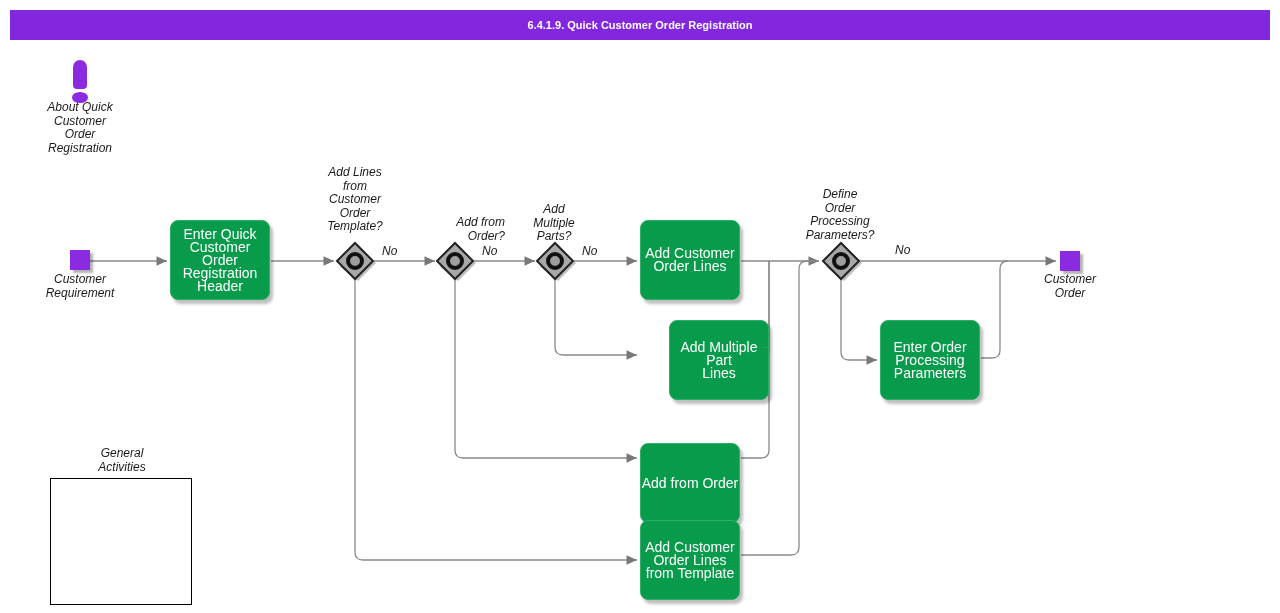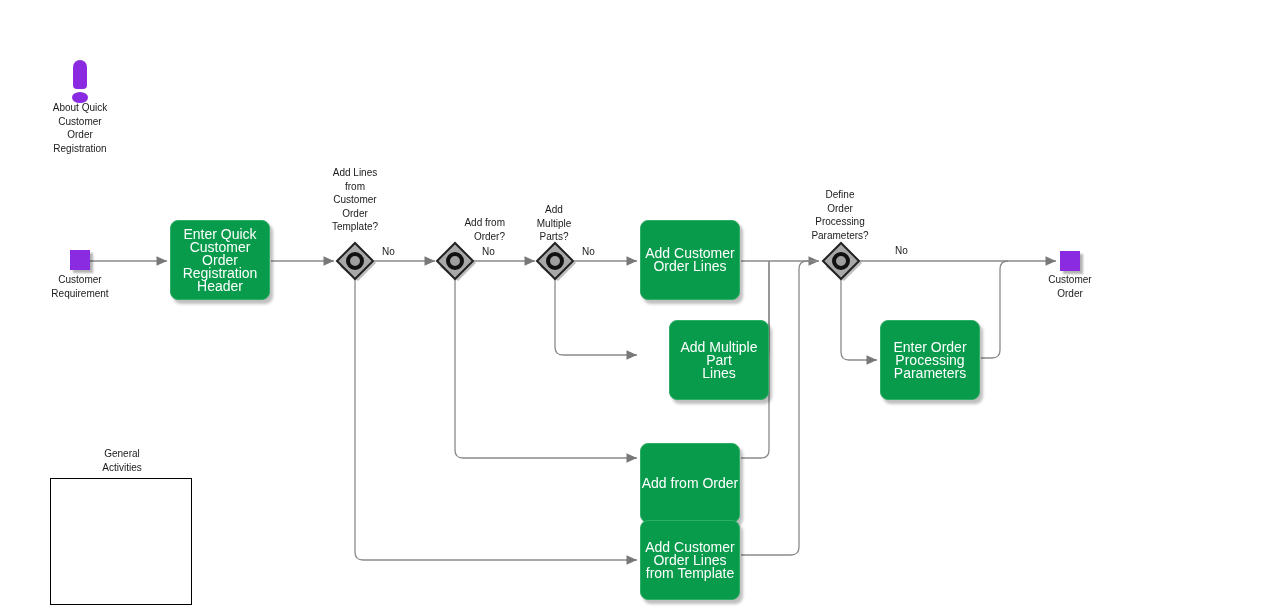--- a/index.html
+++ b/index.html
@@ -2,36 +2,37 @@
 <html><head>
 <meta charset="utf-8">
 <style>
   html,body{margin:0;padding:0;background:#fff;}
   .canvas{position:relative;width:1280px;height:613px;background:#fff;overflow:hidden;
           font-family:"Liberation Sans","DejaVu Sans",sans-serif;}
   .abs{position:absolute;}
   .titlebar{left:10px;top:10px;width:1260px;height:30px;background:#8327DF;color:#fff;
             font-size:11px;font-weight:bold;text-align:center;line-height:30px;}
   .wires{left:0;top:0;width:1280px;height:613px;pointer-events:none;}
-  .lbl{color:#1a1a1a;font-size:10px;line-height:13.5px;text-align:center;white-space:pre-line;}
+  .lbl{color:#1a1a1a;font-size:12px;line-height:13.5px;text-align:center;white-space:pre-line;font-style:italic;}
   .activity{background:#089B4B;border:1px solid #2fae67;border-radius:8px;
             box-shadow:3px 4px 3px rgba(0,0,0,0.25);color:#fff;font-size:14px;line-height:13px;
             text-align:center;white-space:pre-line;display:flex;align-items:center;justify-content:center;
             width:100px;height:80px;box-sizing:border-box;cursor:pointer;}
   .sq{width:20px;height:20px;background:#8A2BE2;box-shadow:3px 3px 2px rgba(0,0,0,0.3);cursor:pointer;}
   .excl-bar{position:absolute;left:0;top:0;width:14px;height:29px;background:#8A2BE2;
             border-radius:7px 7px 4px 4px;}
   .excl-dot{position:absolute;left:-1px;top:32px;width:16px;height:11px;background:#8A2BE2;border-radius:50%;}
   .groupbox{border:1px solid #000;background:#fff;}
 </style>
 </head>
 <body>
 
 <div class="canvas">
 
+  <div class="abs titlebar">6.4.1.9. Quick Customer Order Registration</div>
 
   <svg class="abs wires" viewBox="0 0 1280 613">
     <defs>
       <marker id="arrow" viewBox="0 0 10 10" refX="9" refY="5" markerWidth="9" markerHeight="9" orient="auto">
         <path d="M0,1 L9,5 L0,9 z" fill="#787878"></path>
       </marker>
     </defs>
     <g stroke="#8a8a8a" stroke-width="1.3" fill="none" stroke-linejoin="round">
       <path d="M90,261 H167" marker-end="url(#arrow)"></path>
       <path d="M271,261 H334" marker-end="url(#arrow)"></path>

